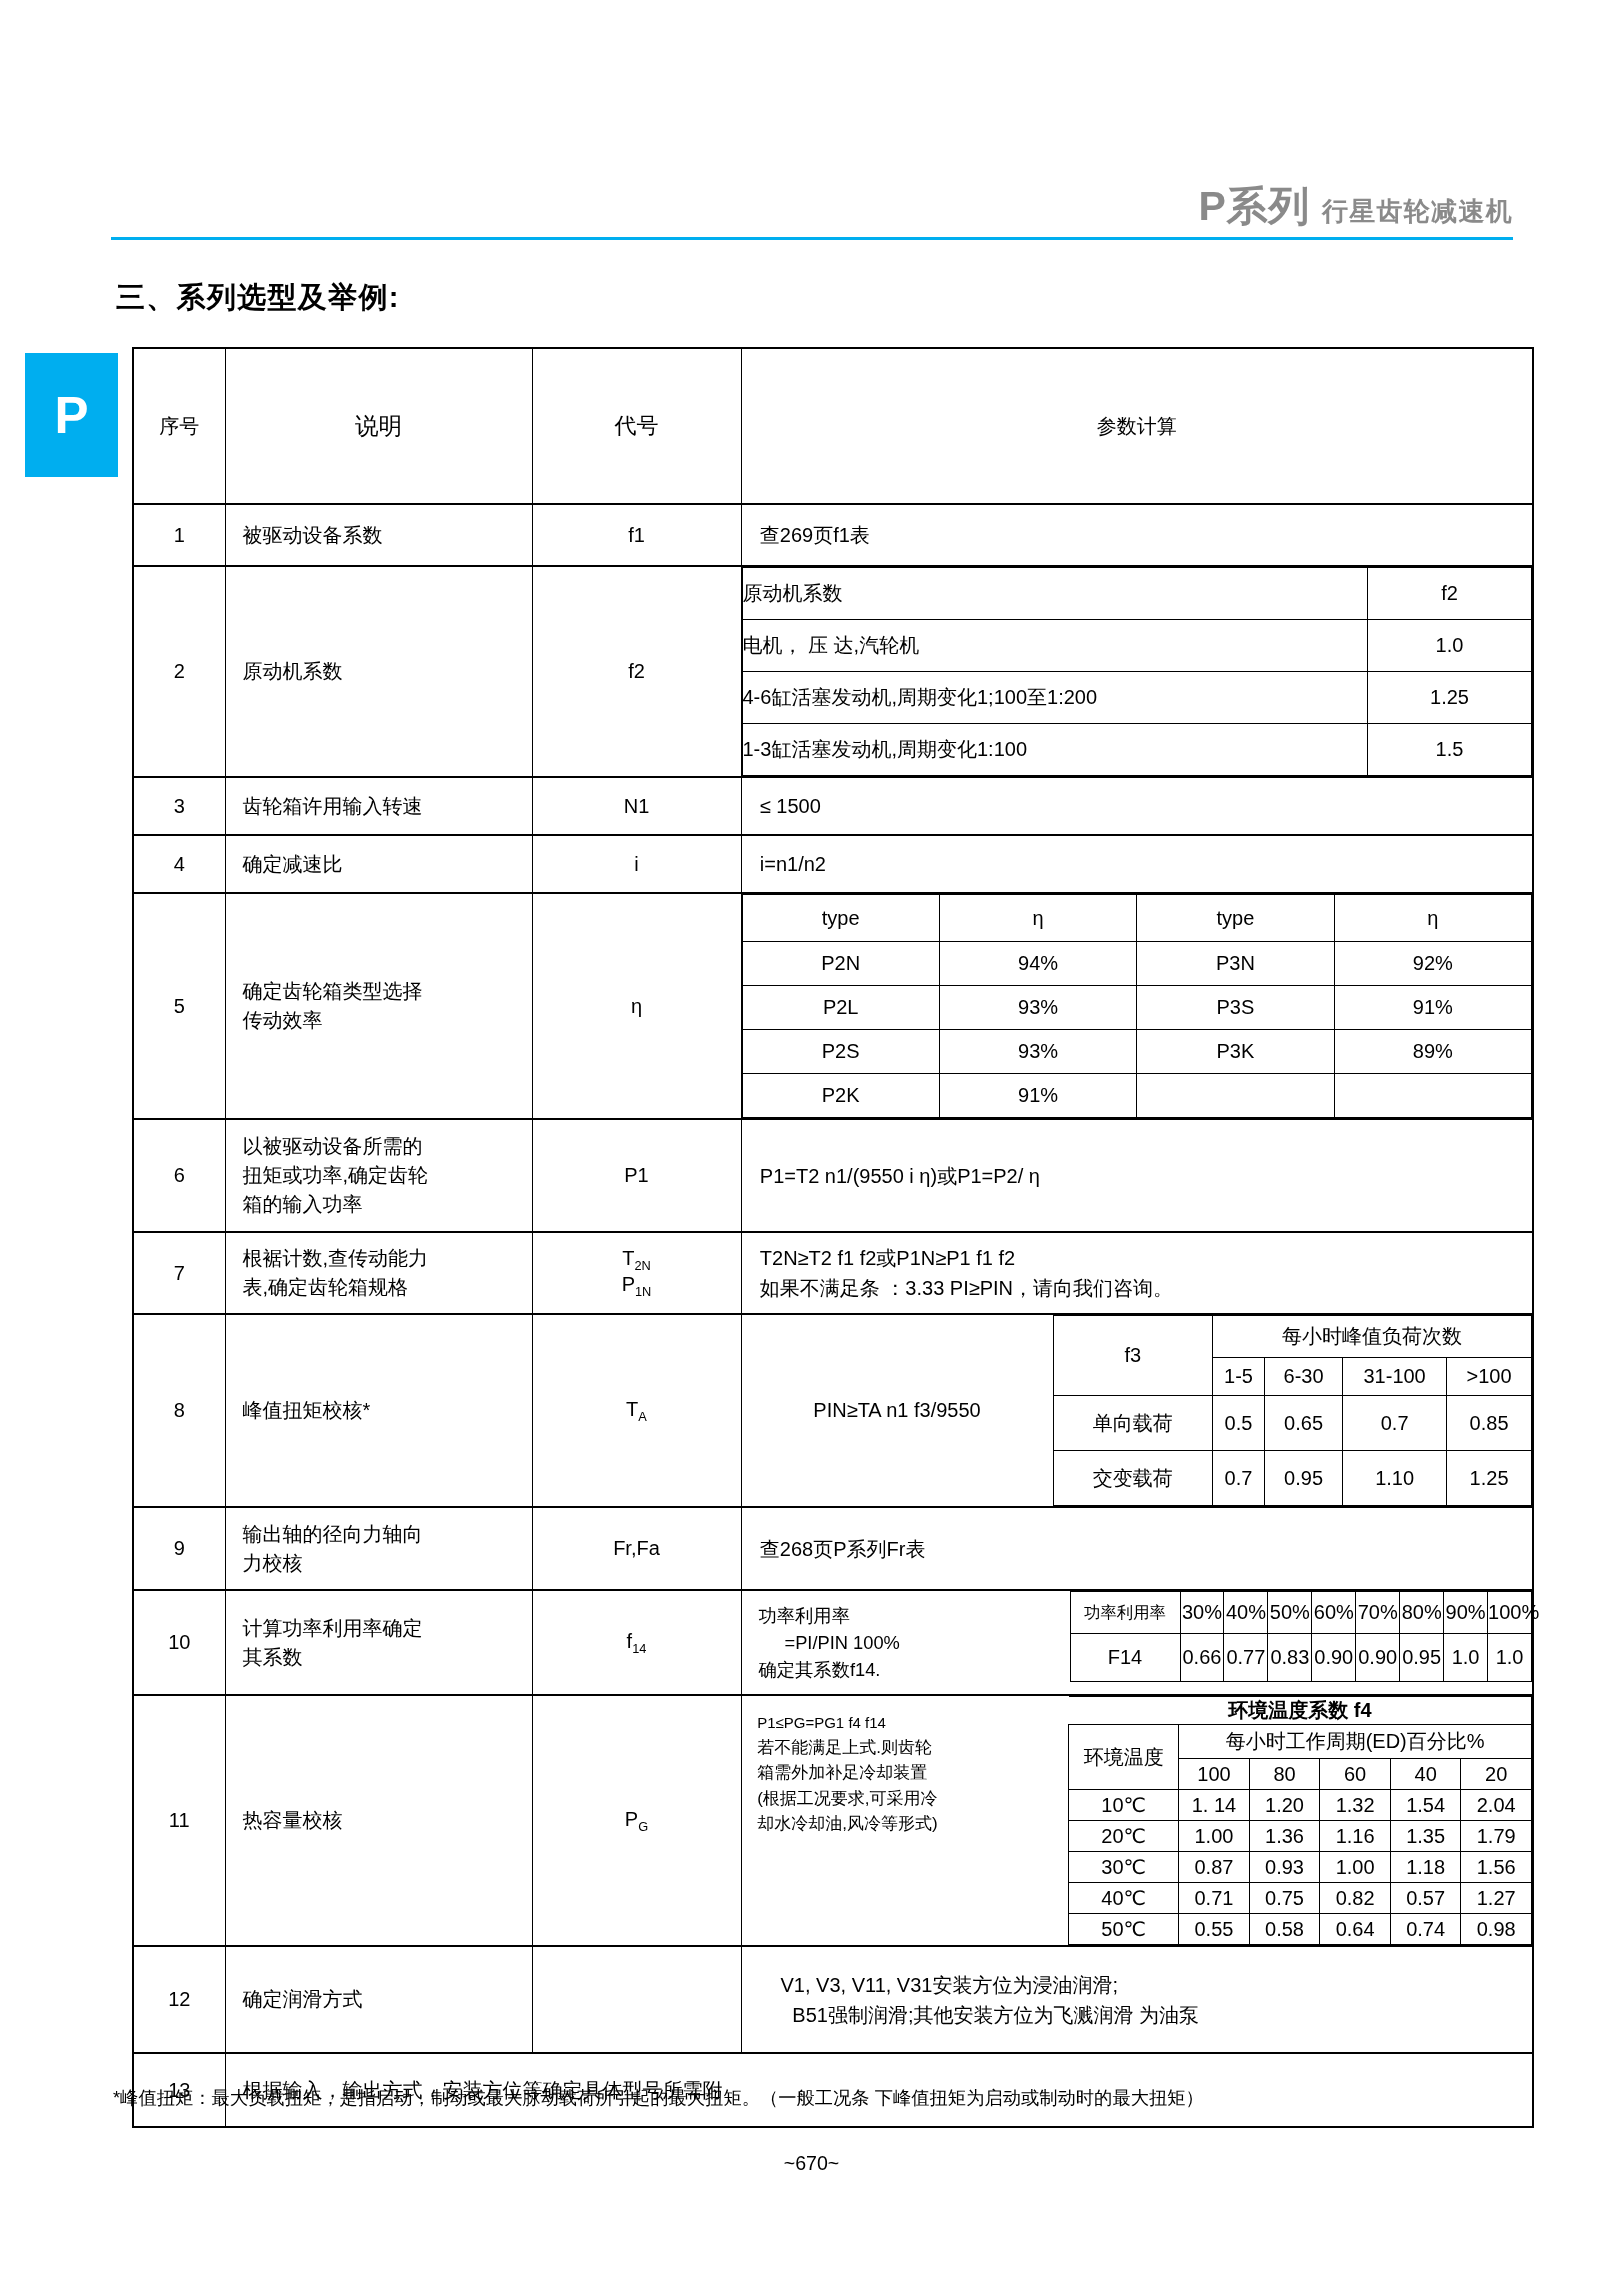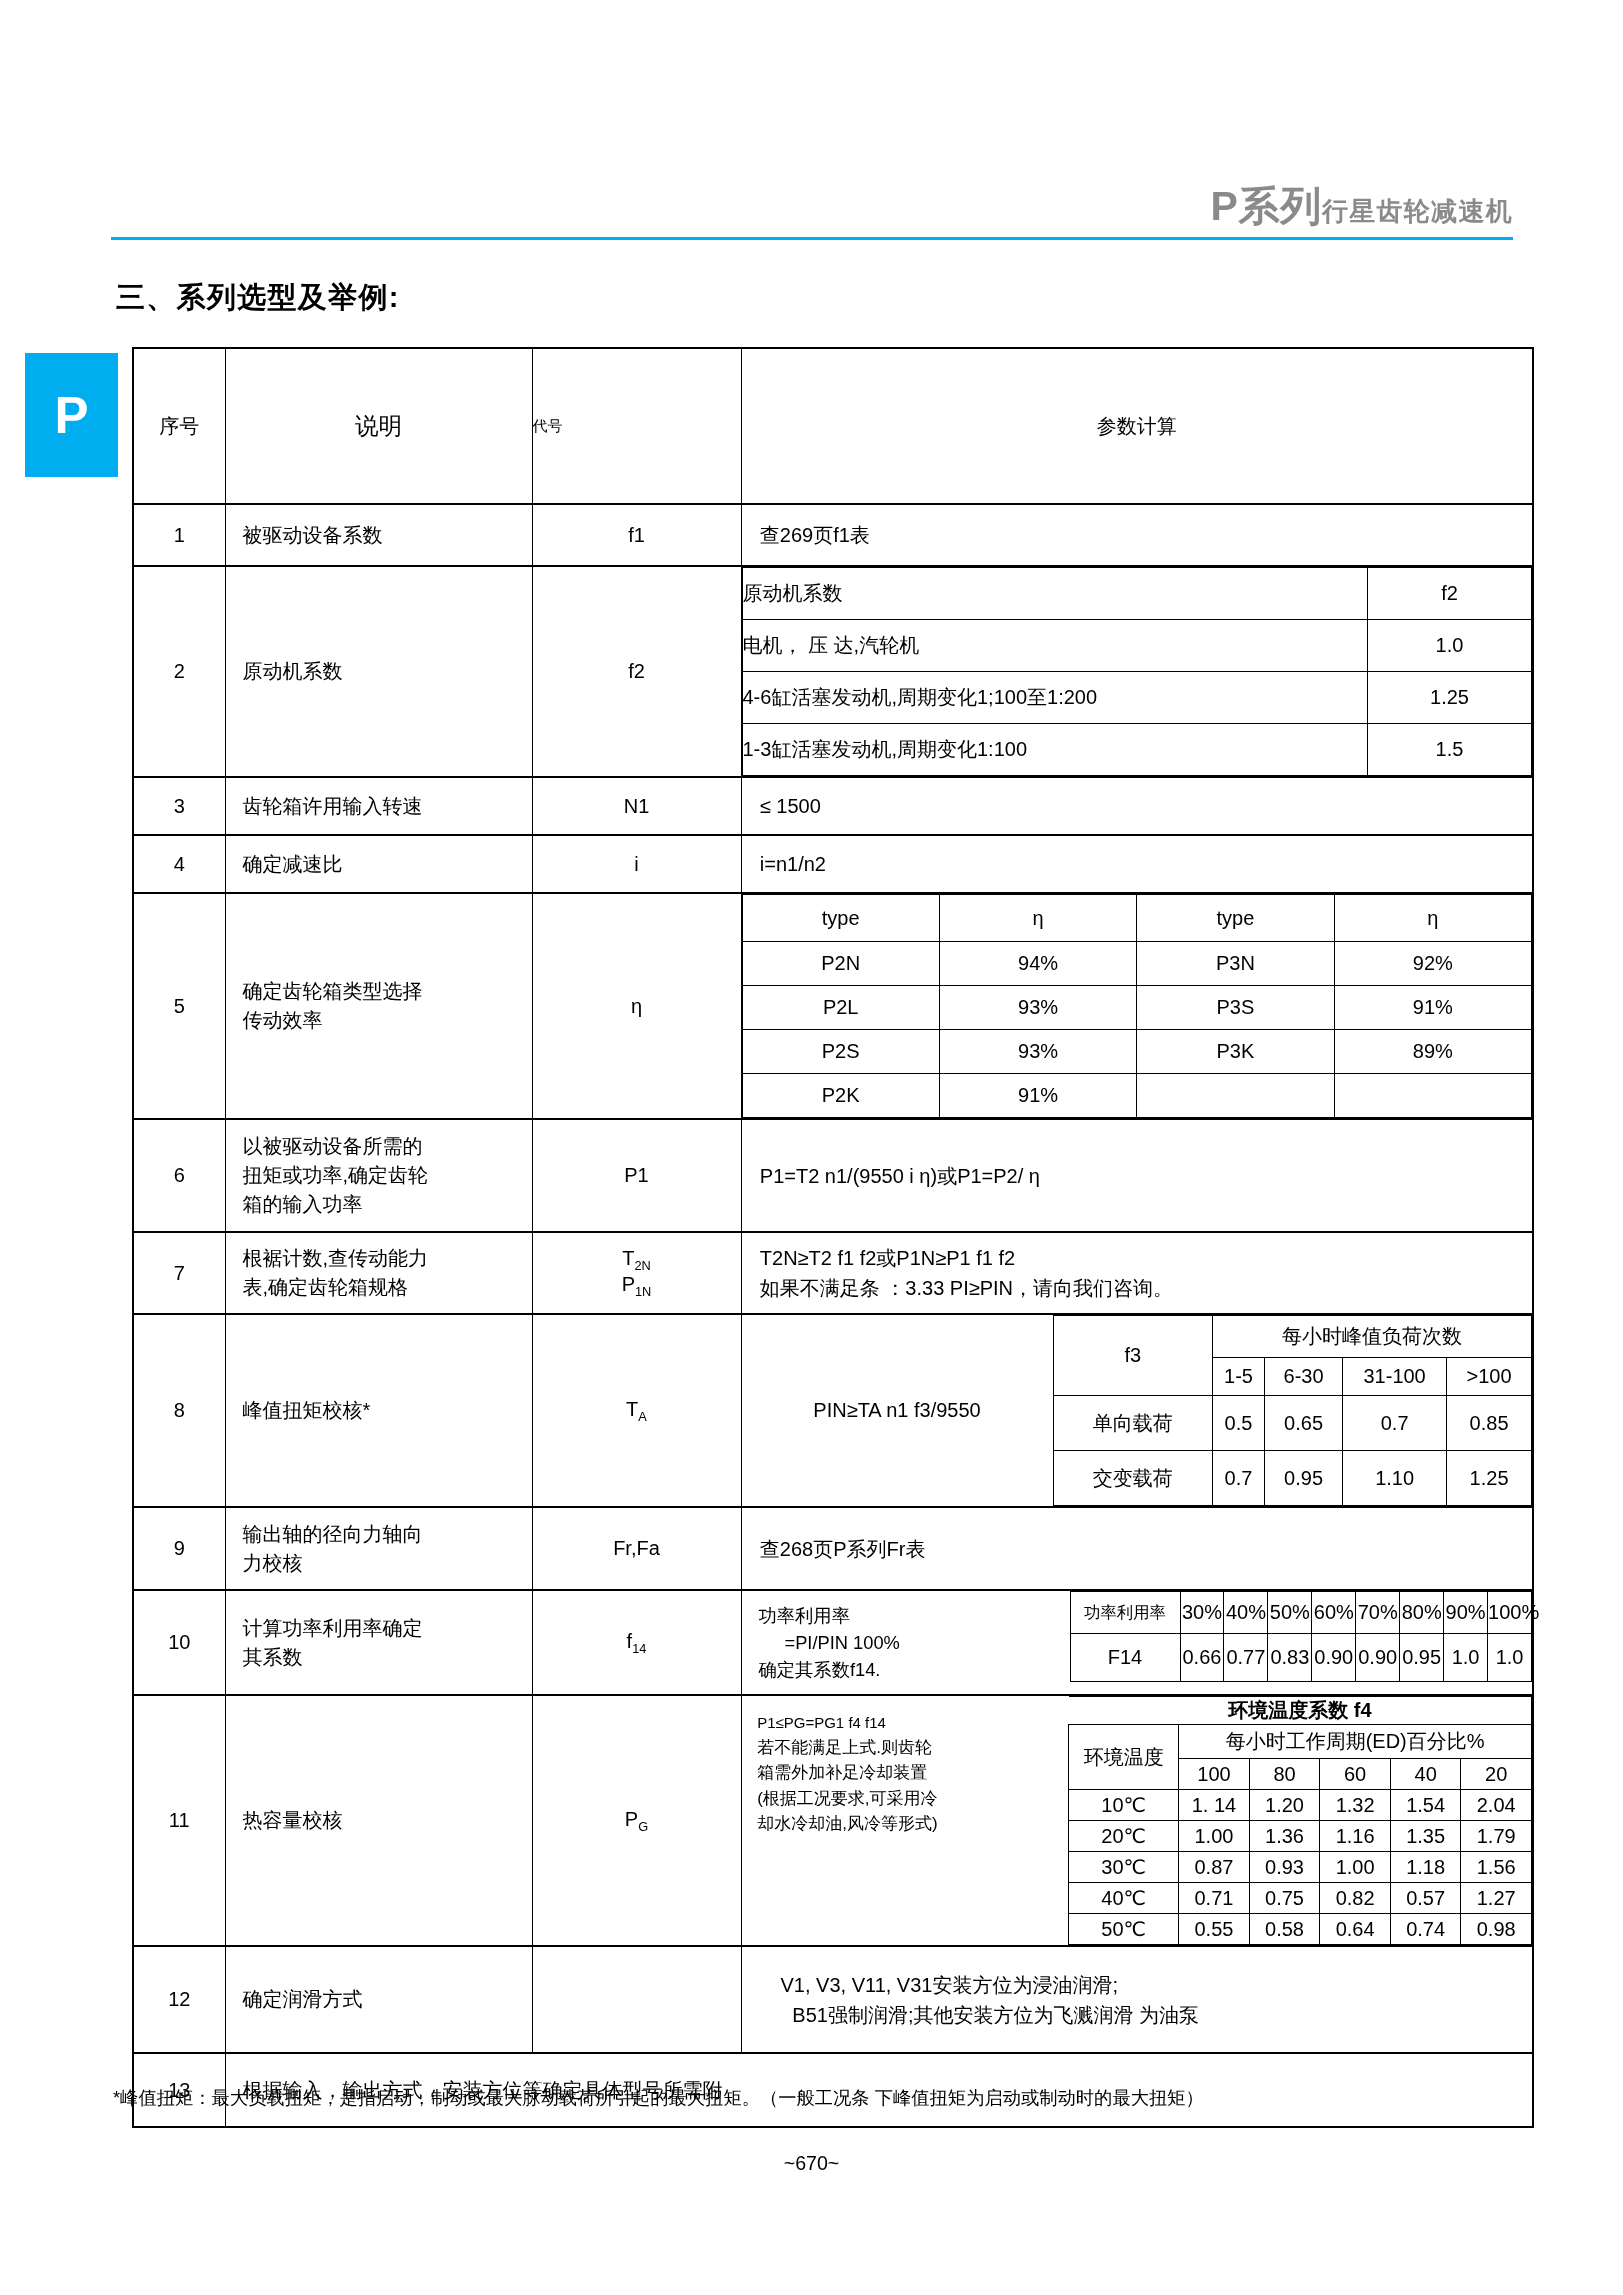--- a/index.html
+++ b/index.html
@@ -11,21 +11,21 @@
     position:relative;
     overflow:hidden;
   }
 
   
   #header-rule{
     position:absolute;left:111px;top:237px;width:1402px;height:3.3px;background:#00AEEF;
   }
   #brand{
     position:absolute;right:110px;top:186px;
-    display:flex;align-items:flex-end;gap:0;color:#8a8a8a;
+    display:flex;align-items:flex-end;gap:12px;color:#8a8a8a;
     line-height:1;
   }
   #brand .brand-main{font-size:41px;font-weight:bold;letter-spacing:0.7px;}
   #brand .brand-sub{font-size:26px;font-weight:bold;letter-spacing:1.3px;padding-bottom:2.6px;}
 
   
   #section-title{
     position:absolute;left:116px;top:278px;
     font-size:29px;font-weight:bold;letter-spacing:1.3px;
   }
@@ -127,21 +127,21 @@
     <col style="width:92px">
       <col style="width:307px">
       <col style="width:209px">
       <col>
   </colgroup>
   <tbody>
 
   <tr>
     <td class="c-idx" style="height:154px">序号</td>
     <td style="text-align:center;font-size:23.6px">说明</td>
-    <td style="font-size:15px">代号</td>
+    <td style="text-align:center;font-size:22px">代号</td>
     <td style="text-align:center;font-size:20px">参数计算</td>
   </tr>
 
   <tr class="major">
     <td class="c-idx" style="height:60px">1</td>
     <td class="c-desc">被驱动设备系数</td>
     <td class="c-code">f1</td>
     <td class="c-calc">查269页f1表</td>
   </tr>
 

